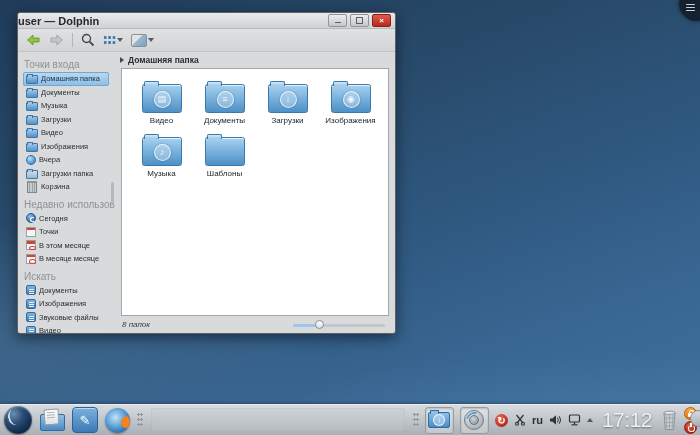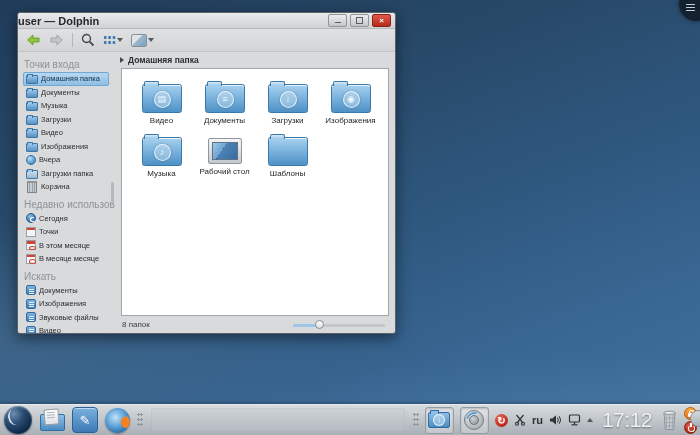--- a/index.html
+++ b/index.html
@@ -83,21 +83,21 @@
   .emblem{position:absolute;left:50%;top:50%;width:15px;height:15px;margin:-8px 0 0 -8px;border-radius:50%;
     background:rgba(225,240,250,.35);border:1px solid rgba(255,255,255,.75);
     box-shadow:0 0 2px rgba(10,50,90,.45);color:#f2f8fd;font-size:9px;line-height:15px;text-align:center;}
   .desktop-icon{width:34px;height:26px;margin-top:5px;border-radius:2px;border:1px solid #8f969c;
     background:linear-gradient(#f5f5f5,#c6c9cc);padding:3px;box-sizing:border-box;}
   .desktop-icon .screen{width:100%;height:100%;border:1px solid #5f7avoid89;border:1px solid #5f7489;box-sizing:border-box;
     background:linear-gradient(125deg,#9ecbe9 0%,#6da2cf 40%,#48219c 41%,#4a82b4 41%,#3a6da0 100%);}
   .flabel{font-size:8px;color:#1d1f21;white-space:nowrap;}
 
   
-  .statusbar{height:17px;display:flex;align-items:center;padding:0 10px 0 7px;}
+  .statusbar{height:17px;display:flex;align-items:center;padding:0 10px 0 7px;font-style:italic;}
   .status-text{font-size:8px;color:#3a3d40;}
   .zoom{margin-left:auto;width:92px;height:10px;position:relative;}
   .zoom .track{position:absolute;left:0;right:0;top:4px;height:3px;border-radius:2px;background:#c3c7ca;}
   .zoom .fill{position:absolute;left:0;top:4px;height:3px;border-radius:2px;background:#9fc5e8;}
   .zoom .knob{position:absolute;top:0.5px;width:9px;height:9px;border-radius:50%;
     background:linear-gradient(#fff,#dde0e3);border:1px solid #888e93;box-sizing:border-box;}
 
   
   .taskbar{position:absolute;left:0;right:0;bottom:0;height:30px;
     background:linear-gradient(#d8dcdf 0%,#c3c8cc 45%,#a9b0b6 100%);
@@ -328,26 +328,20 @@
               </div>
               <div class="flabel">Изображения</div>
             </div>
             <div class="fcell">
               <div class="folder">
                 <span class="emblem">♪</span>
               </div>
               <div class="flabel">Музыка</div>
             </div>
             <div class="fcell">
-              <div class="desktop-icon">
-                <div class="screen"></div>
-              </div>
-              <div class="flabel">Рабочий стол</div>
-            </div>
-            <div class="fcell">
               <div class="folder"></div>
               <div class="flabel">Шаблоны</div>
             </div>
           </div>
       </div>
       <div class="statusbar">
         <span class="status-text">8 папок</span>
         <div class="zoom">
           <div class="track"></div>
           <div class="fill" id="zoom-fill" style="width: 28%;"></div>

